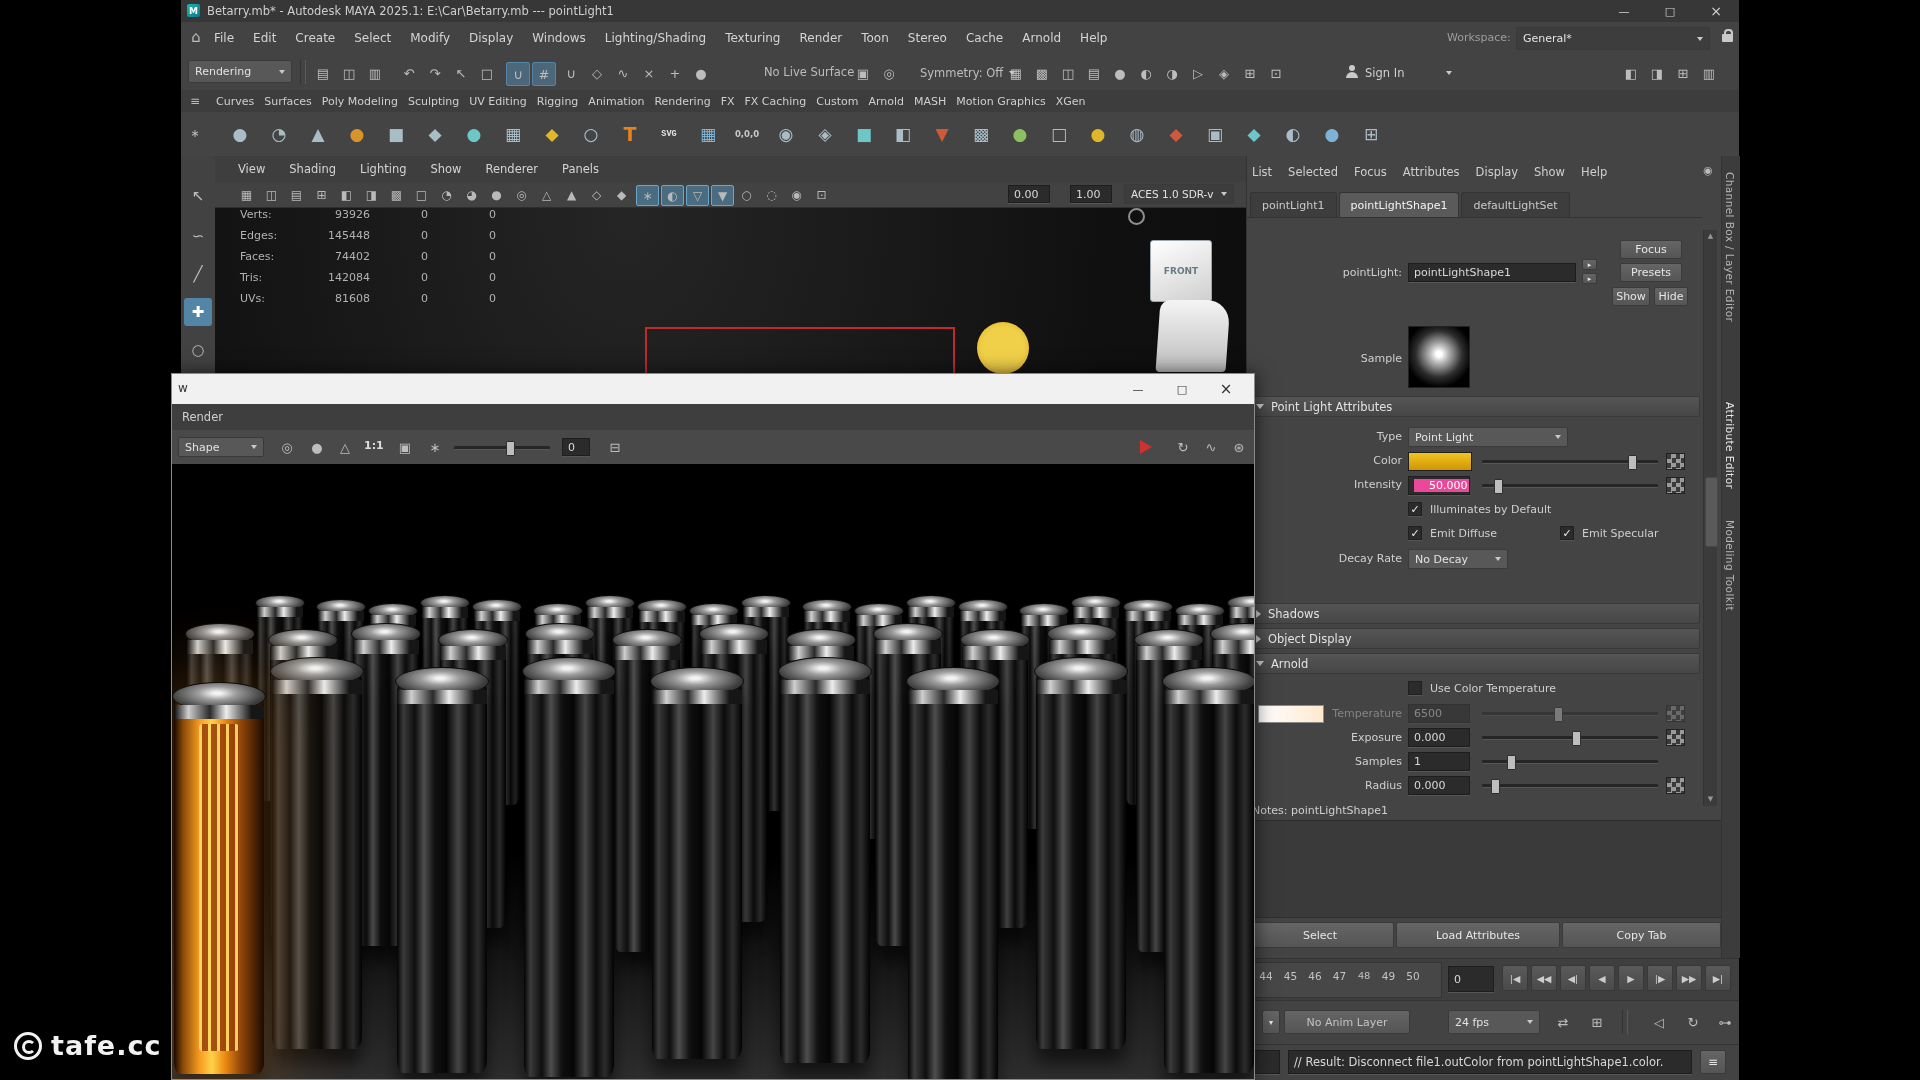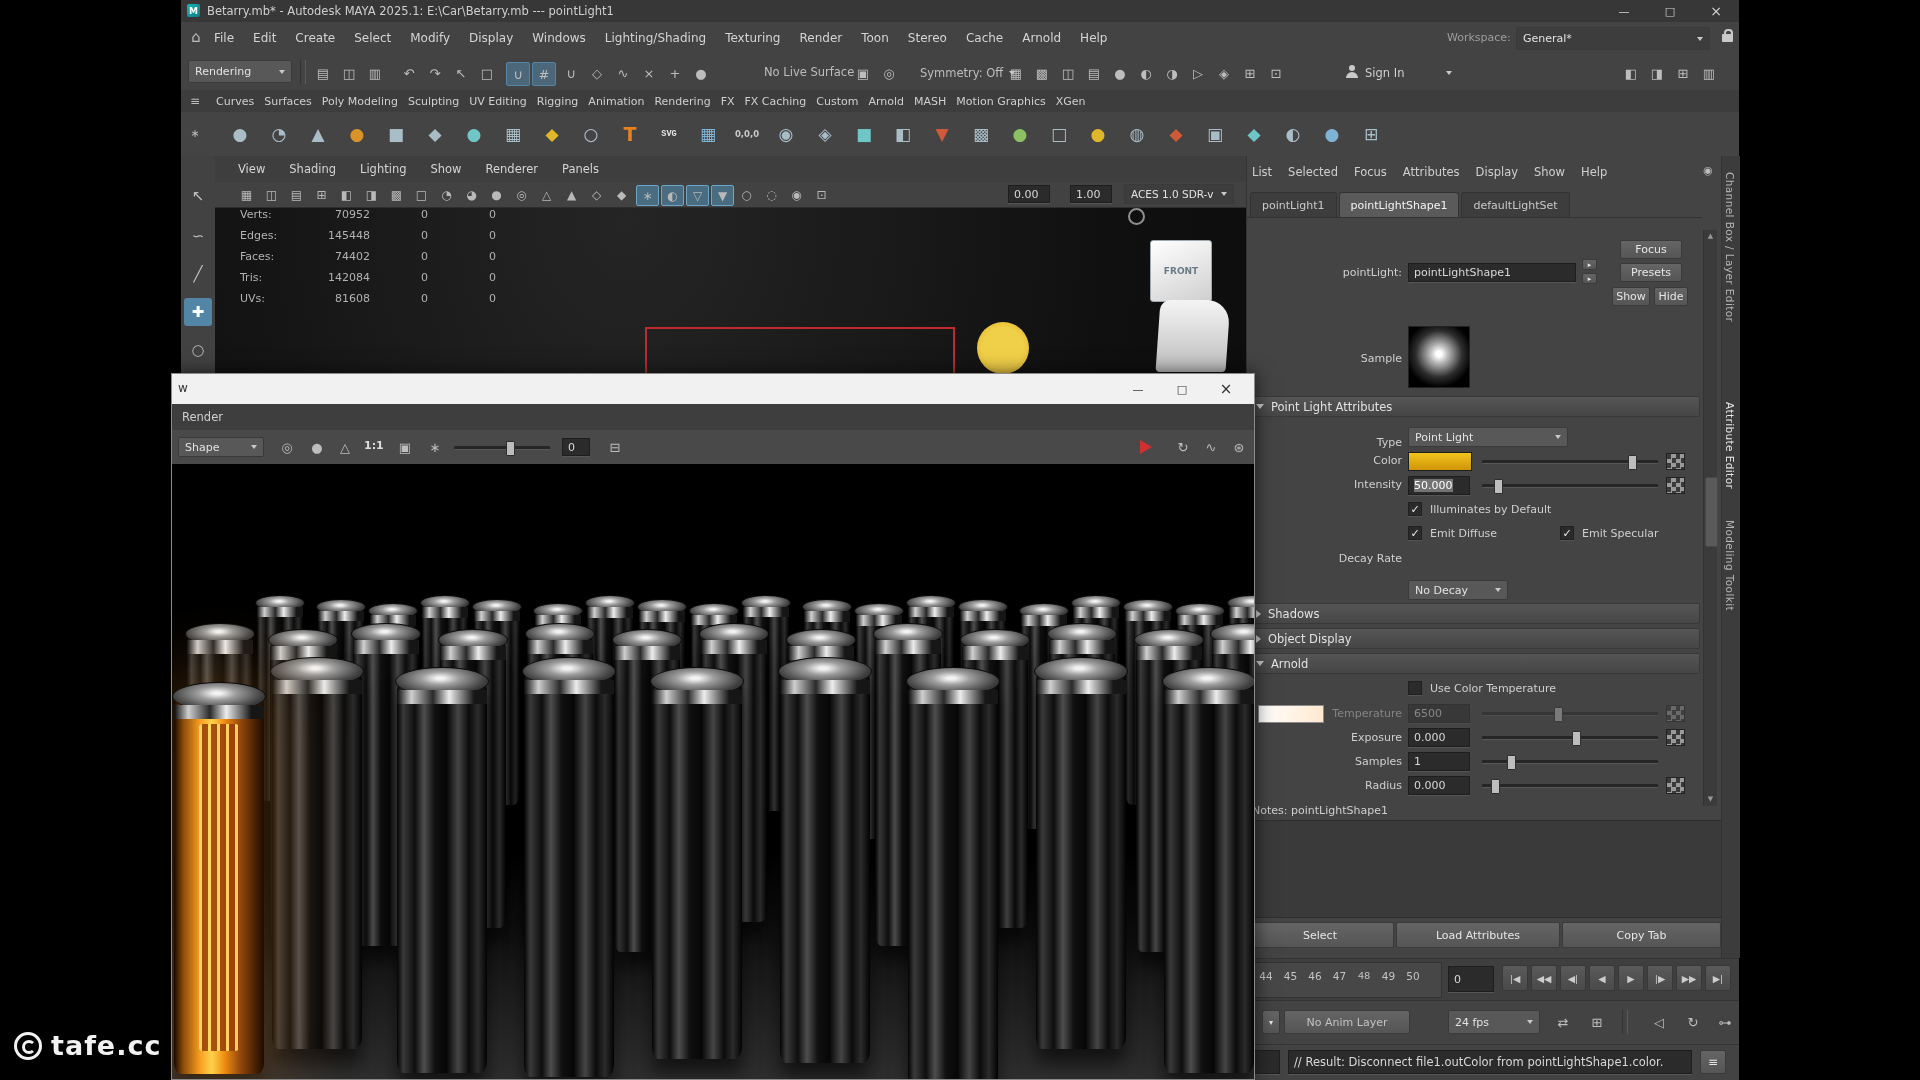--- a/index.html
+++ b/index.html
@@ -239,21 +239,21 @@
       <div class="vicon" style="left: 811px; top: 3px;">⊡</div>
     </div>
   <div class="field" style="left:1008px;top:185px;width:42px;height:18px;">0.00</div>
   <div class="field" style="left:1070px;top:185px;width:42px;height:18px;">1.00</div>
   <div class="dd" style="left:1124px;top:184px;width:110px;height:20px;font-size:10.5px;background:#3d3d3d;">
     <span>ACES 1.0 SDR-v</span>
       <span class="caret"></span>
   </div>
 
   <div class="lbl" style="left:240px;top:208px;color:#b2b2b2;">Verts:</div>
-  <div class="lbl" style="left:280px;top:208px;width:90px;text-align:right;color:#b2b2b2;">70952</div>
+  <div class="lbl" style="left:280px;top:208px;width:90px;text-align:right;color:#b2b2b2;">93926</div>
   <div class="lbl" style="left:398px;top:208px;width:30px;text-align:right;color:#b2b2b2;">0</div>
   <div class="lbl" style="left:466px;top:208px;width:30px;text-align:right;color:#b2b2b2;">0</div>
   <div class="lbl" style="left:240px;top:229px;color:#b2b2b2;">Edges:</div>
   <div class="lbl" style="left:280px;top:229px;width:90px;text-align:right;color:#b2b2b2;">145448</div>
   <div class="lbl" style="left:398px;top:229px;width:30px;text-align:right;color:#b2b2b2;">0</div>
   <div class="lbl" style="left:466px;top:229px;width:30px;text-align:right;color:#b2b2b2;">0</div>
   <div class="lbl" style="left:240px;top:250px;color:#b2b2b2;">Faces:</div>
   <div class="lbl" style="left:280px;top:250px;width:90px;text-align:right;color:#b2b2b2;">74402</div>
   <div class="lbl" style="left:398px;top:250px;width:30px;text-align:right;color:#b2b2b2;">0</div>
   <div class="lbl" style="left:466px;top:250px;width:30px;text-align:right;color:#b2b2b2;">0</div>
@@ -301,52 +301,52 @@
   <div class="btn" style="left:1582px;top:273px;width:15px;height:11px;font-size:7px;">▸</div>
 
   <div class="aelabel" style="top:352px;">Sample</div>
   <div class="abs" style="left:1408px;top:326px;width:60px;height:60px;border:1px solid #222;background:radial-gradient(circle at 50% 45%,#ffffff 0 6%,#b9b9b9 20%,#2e2e2e 52%,#000 75%);"></div>
 
   <div class="sect" style="top:396px;">
     <span class="ad"></span>
     <span>Point Light Attributes</span>
   </div>
 
-  <div class="aelabel" style="top:430px;margin-top:6px;">Type</div>
+  <div class="aelabel" style="top:430px;">Type</div>
   <div class="dd" style="left:1408px;top:427px;width:160px;height:20px;">
     <span>Point Light</span>
       <span class="caret"></span>
   </div>
 
   <div class="aelabel" style="top:454px;">Color</div>
   <div class="abs" style="left:1408px;top:452px;width:62px;height:17px;border:1px solid #1f1f1f;background:linear-gradient(180deg,#f2c51d,#cf9408);"></div>
   <div class="slider" style="left:1482px;top:460px;width:176px;">
       <div class="handle" style="left:146px;"></div>
     </div>
   <div class="checker" style="left:1666px;top:453px;"></div>
 
   <div class="aelabel" style="top:478px;">Intensity</div>
   <div class="field" style="left:1408px;top:476px;width:62px;">
-    <span style="background:#737373;color:#fff;padding:0 0;">50.000</span>
+    <span style="background:#ec4899;color:#fff;padding:0 15px;">50.000</span>
   </div>
   <div class="slider" style="left:1482px;top:484px;width:176px;">
       <div class="handle" style="left:12px;"></div>
     </div>
   <div class="checker" style="left:1666px;top:477px;"></div>
 
   <div class="chk on" style="left:1408px;top:502px;"></div>
   <div class="lbl" style="left:1430px;top:503px;">Illuminates by Default</div>
 
   <div class="chk on" style="left:1408px;top:526px;"></div>
   <div class="lbl" style="left:1430px;top:527px;">Emit Diffuse</div>
   <div class="chk on" style="left:1560px;top:526px;"></div>
   <div class="lbl" style="left:1582px;top:527px;">Emit Specular</div>
 
   <div class="aelabel" style="top:552px;">Decay Rate</div>
-  <div class="dd" style="left:1408px;top:580px;width:100px;height:20px;">
+  <div class="dd" style="left:1408px;top:549px;width:100px;height:20px;">
     <span>No Decay</span>
       <span class="caret"></span>
   </div>
 
   <div class="sect" style="top:628px;">
     <span class="ar"></span>
     <span>Object Display</span>
   </div>
   <div class="sect" style="top:603px;">
     <span class="ar"></span>

